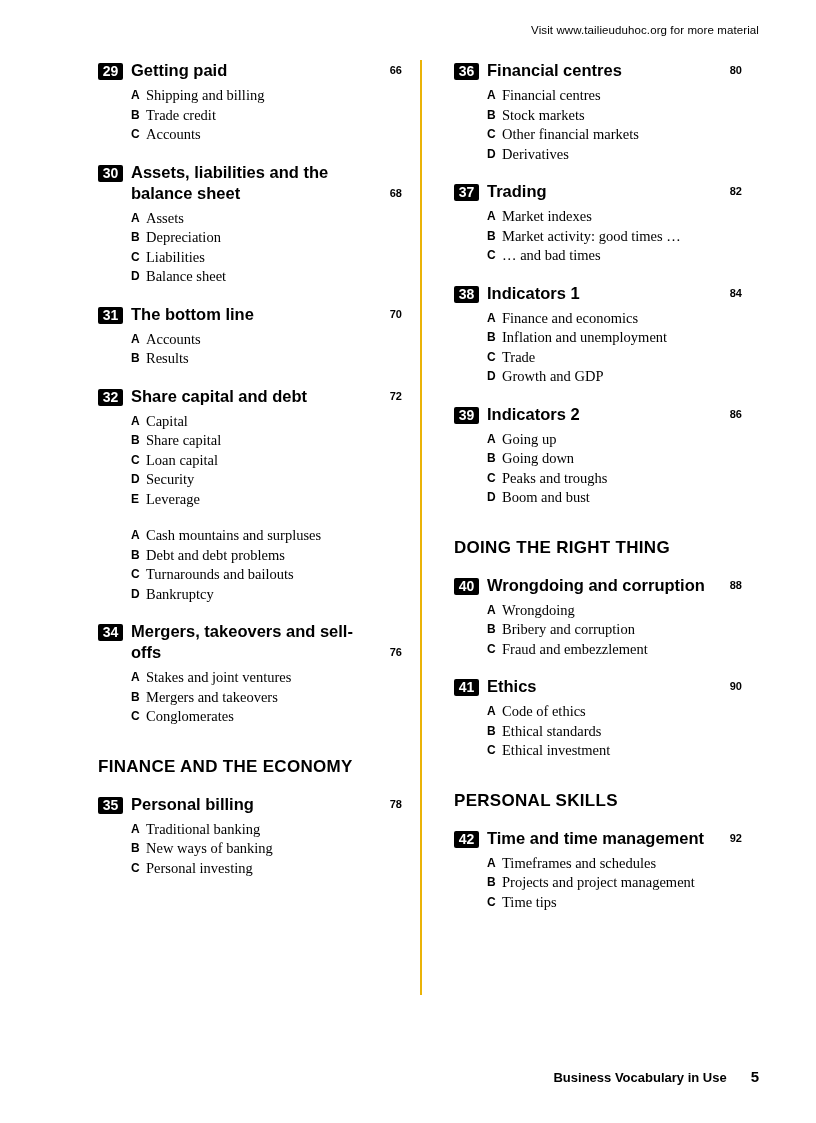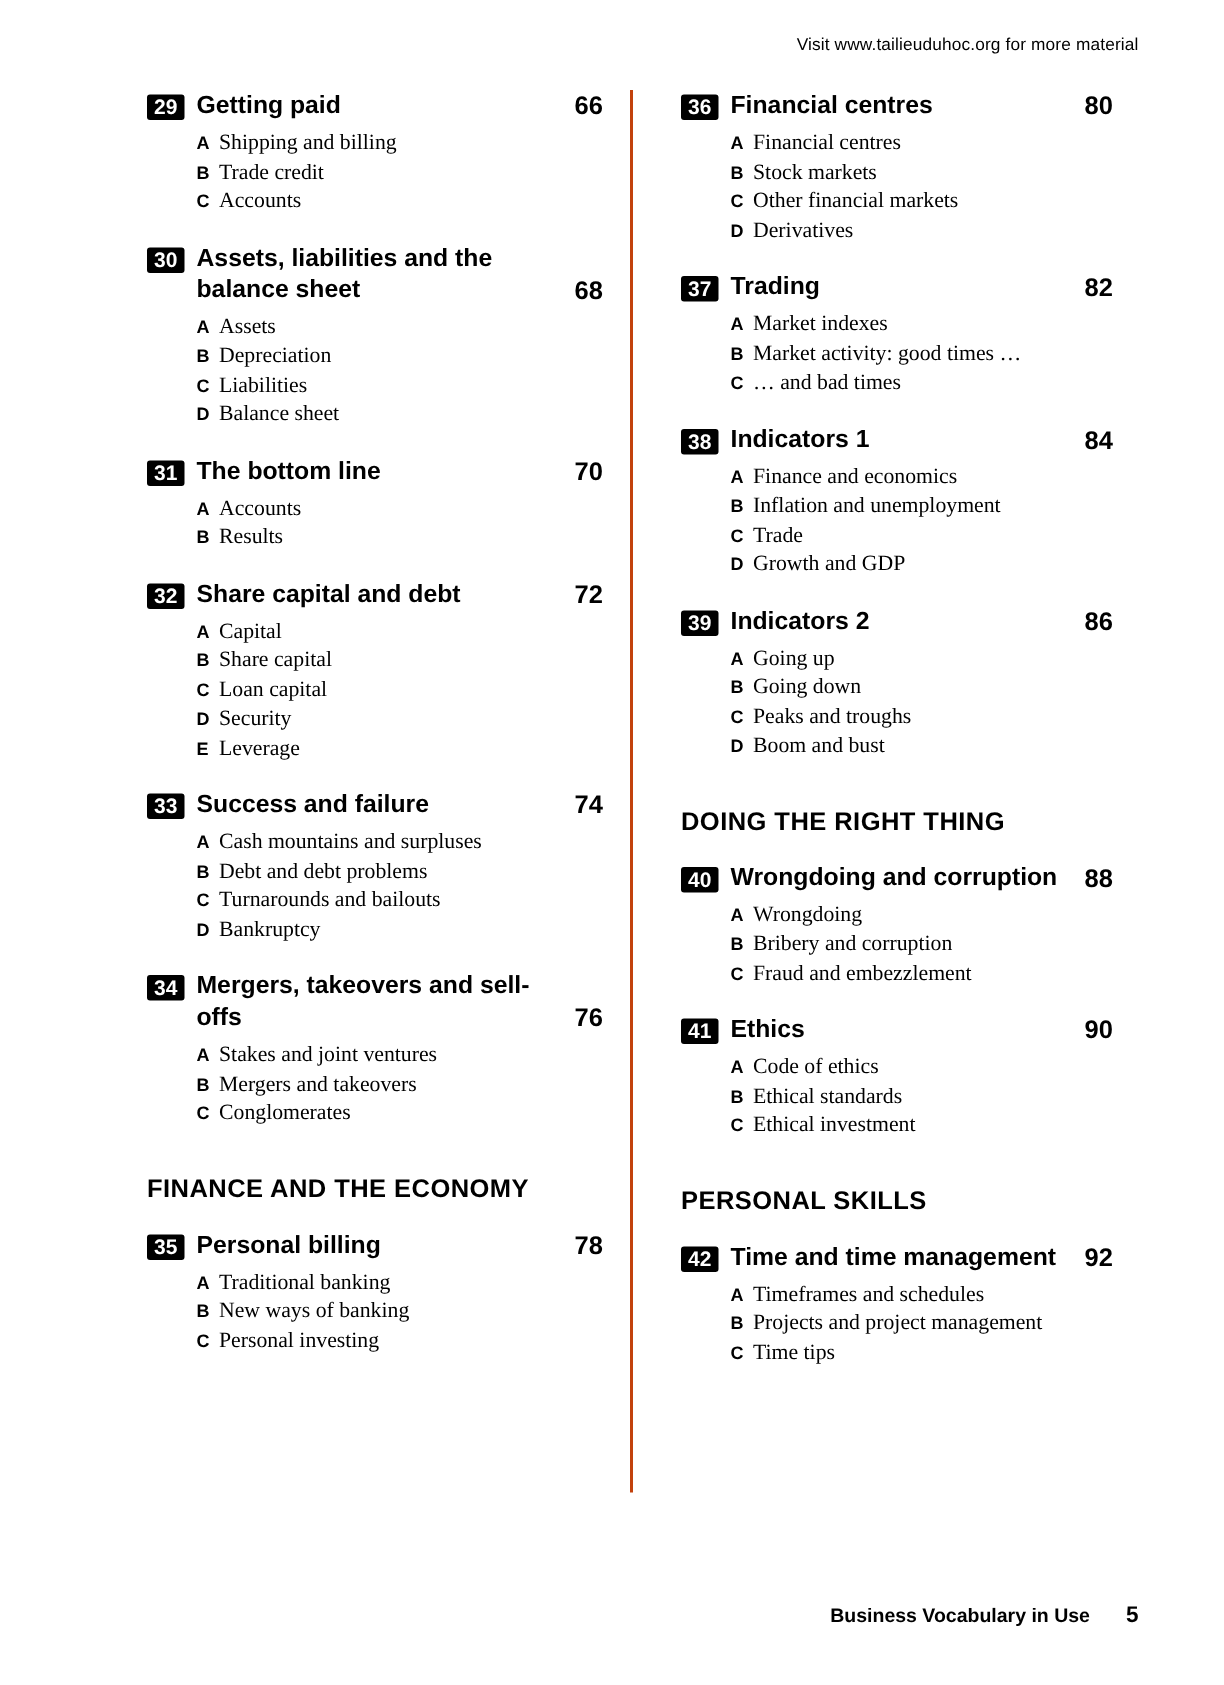--- a/index.html
+++ b/index.html
@@ -40,21 +40,21 @@
   }
   .col {
     width: 322px;
     box-sizing: border-box;
   }
   .col-left {
     padding-right: 18px;
   }
   .col-right {
     padding-left: 32px;
-    border-left: 2px solid #c2410c;
+    border-left: 2px solid #eab308;
     min-height: 935px;
   }
   .unit {
     margin-bottom: 17px;
     position: relative;
   }
   .unit-head {
     display: flex;
     align-items: flex-start;
   }
@@ -78,21 +78,21 @@
   .unit-title {
     font-family: "Liberation Sans", sans-serif;
     font-size: 16.5px;
     font-weight: bold;
     line-height: 21px;
     flex: 1;
     padding-right: 6px;
   }
   .unit-page {
     font-family: "Liberation Sans", sans-serif;
-    font-size: 17px;
+    font-size: 11px;
     font-weight: bold;
     line-height: 21px;
     text-align: right;
     width: 26px;
     flex-shrink: 0;
   }
   .unit-page.second-line {
     align-self: flex-end;
     text-align: right;
   }
@@ -239,25 +239,20 @@
               <span class="sub-letter">D</span>
               <span class="sub-text">Security</span>
             </li>
             <li>
               <span class="sub-letter">E</span>
               <span class="sub-text">Leverage</span>
             </li>
           </ul>
         </div>
         <div class="unit">
-          <div class="unit-head">
-            <span class="num-box">33</span>
-            <span class="unit-title">Success and failure</span>
-            <span class="unit-page">74</span>
-          </div>
           <ul class="subs">
             <li>
               <span class="sub-letter">A</span>
               <span class="sub-text">Cash mountains and surpluses</span>
             </li>
             <li>
               <span class="sub-letter">B</span>
               <span class="sub-text">Debt and debt problems</span>
             </li>
             <li>

